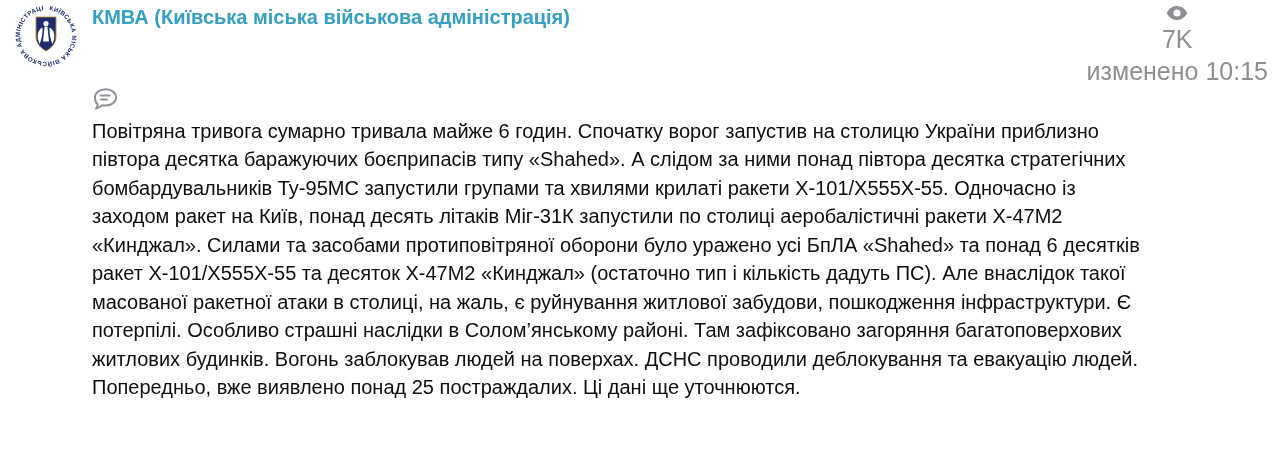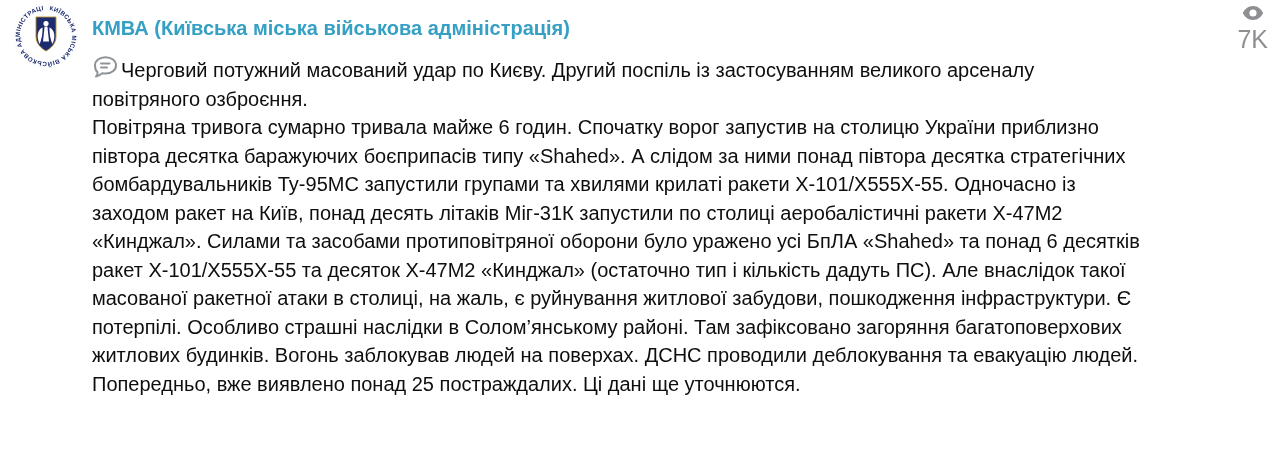--- a/index.html
+++ b/index.html
@@ -30,21 +30,21 @@
     box-shadow: 0 0 0 1px #f0f0f0 inset;
     cursor: pointer;
   }
   .content {
     flex: 1 1 auto;
     min-width: 0;
     padding-left: 14px;
   }
   .header-row {
     display: flex;
-    align-items: center;
+    align-items: flex-start;
     justify-content: space-between;
     line-height: 26px;
   }
   .channel-name {
     color: #35a0c4;
     font-size: 20px;
     font-weight: 600;
     text-decoration: none;
     white-space: nowrap;
     overflow: hidden;
@@ -113,33 +113,37 @@
       <div class="header-row">
         <a class="channel-name">КМВА (Київська міська військова адміністрація)</a>
         <div class="meta">
           <span class="eye">
             <svg width="22" height="16" viewBox="0 0 22 16">
               <path fill="#8e8e93" fill-rule="evenodd" d="M11 1C6 1 2.4 4.4 0.8 8 2.4 11.6 6 15 11 15 s8.6-3.4 10.2-7 C19.6 4.4 16 1 11 1 Z
                    M11 11.6 A3.6 3.6 0 1 1 11 4.4 a3.6 3.6 0 0 1 0 7.2 Z"></path>
             </svg>
           </span>
           <span>7K</span>
+          <span class="edited-time">
+            <span>изменено</span>
+            <span>10:15</span>
+          </span>
         </div>
       </div>
 
       <div class="message-body">
         <p class="para">
           <span class="bubble-icon">
             <svg width="27" height="27" viewBox="0 0 27 27">
               <g fill="none" stroke="#8f9398" stroke-width="2" stroke-linecap="round" stroke-linejoin="round">
                 <path d="M13.5 2.2 c6 0 10.5 3.6 10.5 8.2 s-4.5 8.2 -10.5 8.2 c-1.1 0 -2.2 -0.12 -3.2 -0.35 C8.6 19.6 6.3 21.2 4 21.6 c1.2 -1.5 1.8 -2.9 1.6 -4.3 C3.9 15.9 3 13.6 3 10.4 3 5.8 7.5 2.2 13.5 2.2 Z"></path>
                 <line x1="9" y1="8.6" x2="17.5" y2="8.6"></line>
                 <line x1="9" y1="12.6" x2="15" y2="12.6"></line>
               </g>
             </svg>
-          </span><span>Черговий потужний масований удар по Києву. Другий поспіль із застосуванням великого арсеналу повітряного озброєння.</span>
+          </span>
         </p>
         <p class="para">Повітряна тривога сумарно тривала майже 6 годин. Спочатку ворог запустив на столицю України приблизно півтора десятка баражуючих боєприпасів типу «Shahed». А слідом за ними понад півтора десятка стратегічних бомбардувальників Ту-95МС запустили групами та хвилями крилаті ракети Х-101/Х555Х-55. Одночасно із заходом ракет на Київ, понад десять літаків Міг-31К запустили по столиці аеробалістичні ракети Х-47М2 «Кинджал». Силами та засобами протиповітряної оборони було уражено усі БпЛА «Shahed» та понад 6 десятків ракет Х-101/Х555Х-55 та десяток Х-47М2 «Кинджал» (остаточно тип і кількість дадуть ПС). Але внаслідок такої масованої ракетної атаки в столиці, на жаль, є руйнування житлової забудови, пошкодження інфраструктури. Є потерпілі. Особливо страшні наслідки в Солом’янському районі. Там зафіксовано загоряння багатоповерхових житлових будинків. Вогонь заблокував людей на поверхах. ДСНС проводили деблокування та евакуацію людей. Попередньо, вже виявлено понад 25 постраждалих. Ці дані ще уточнюются.</p>
       </div>
     </div>
 
   </div>
 </div>
 
 </body></html>

